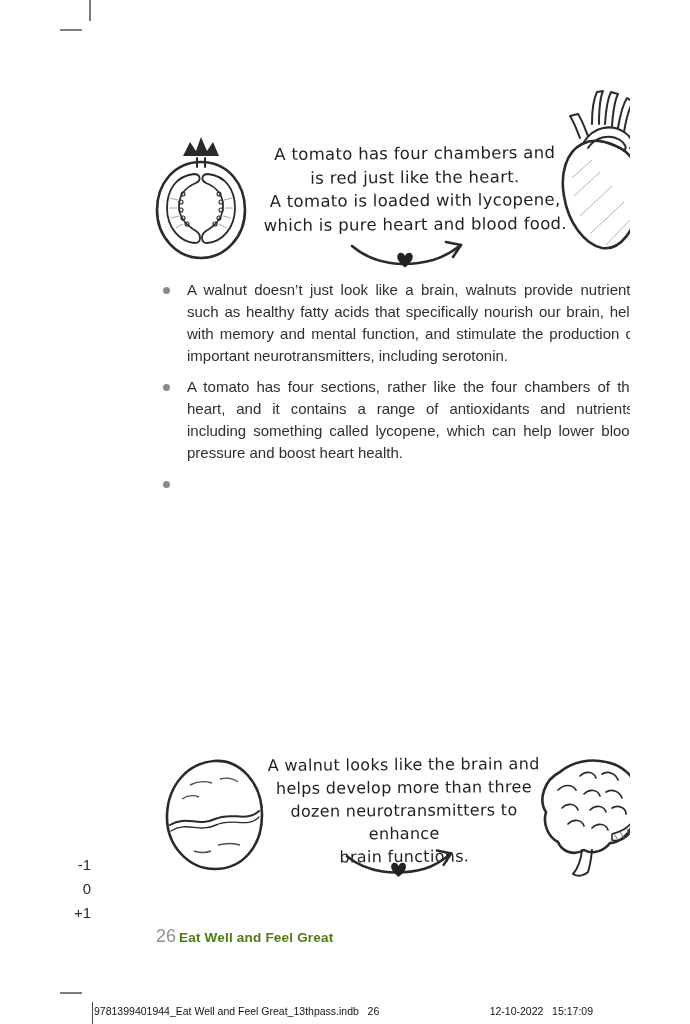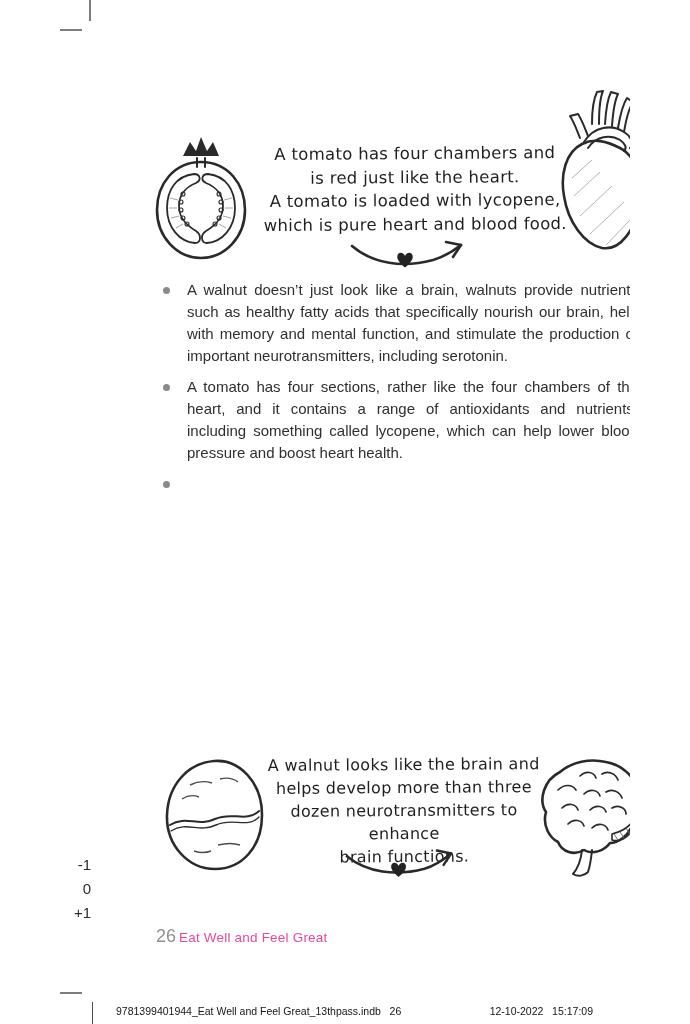--- a/index.html
+++ b/index.html
@@ -30,24 +30,24 @@
   .bullets .dot{
     position:absolute;left:3px;top:8px;width:7px;height:7px;border-radius:50%;
     background:#8a8a8a;
   }
   
   .margin-marks{position:absolute;left:0;top:853px;width:31px;text-align:right;
     font-size:15px;line-height:24px;color:#2b2b2b;}
   
   .footer{position:absolute;left:96px;top:926px;display:flex;align-items:baseline;gap:3px;}
   .footer .pagenum{font-size:18px;color:#8f8f8f;}
-  .footer .booktitle{font-size:13.5px;font-weight:normal;color:#ec4899;letter-spacing:.2px;}
+  .footer .booktitle{font-size:13.5px;font-weight:bold;color:#4d7c0f;letter-spacing:.2px;}
   
   .slug{position:absolute;top:1005px;font-size:10.5px;color:#141414;white-space:pre;}
-  .slug-left{left:56px;}
+  .slug-left{left:34px;}
   .slug-right{right:37px;}
 </style>
 </head>
 <body>
 
 <div class="page">
 
   <div class="mark" style="left:29px;top:0;width:2px;height:21px;"></div>
   <div class="mark" style="left:0;top:29px;width:22px;height:2px;"></div>
   <div class="mark" style="left:659px;top:0;width:2px;height:21px;"></div>

